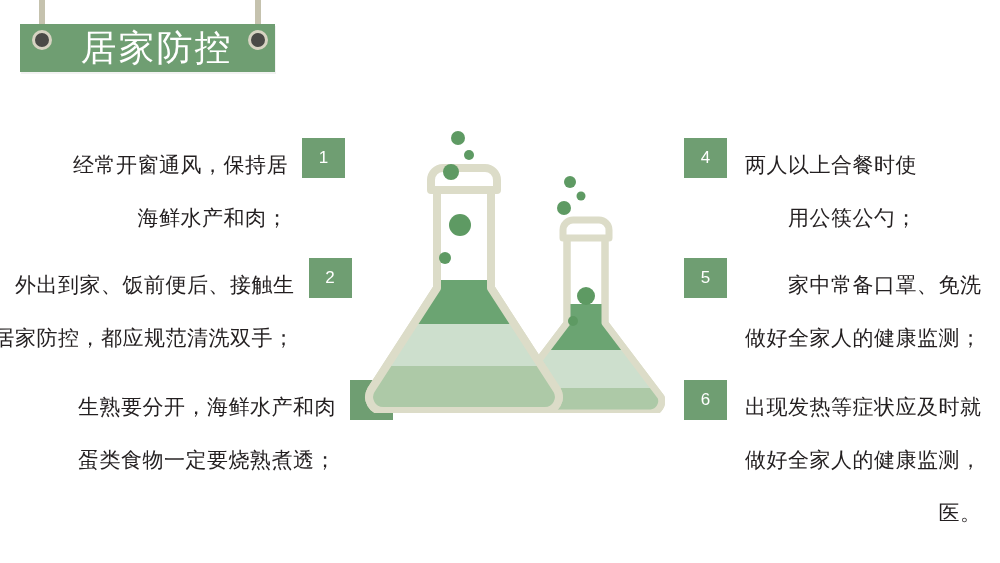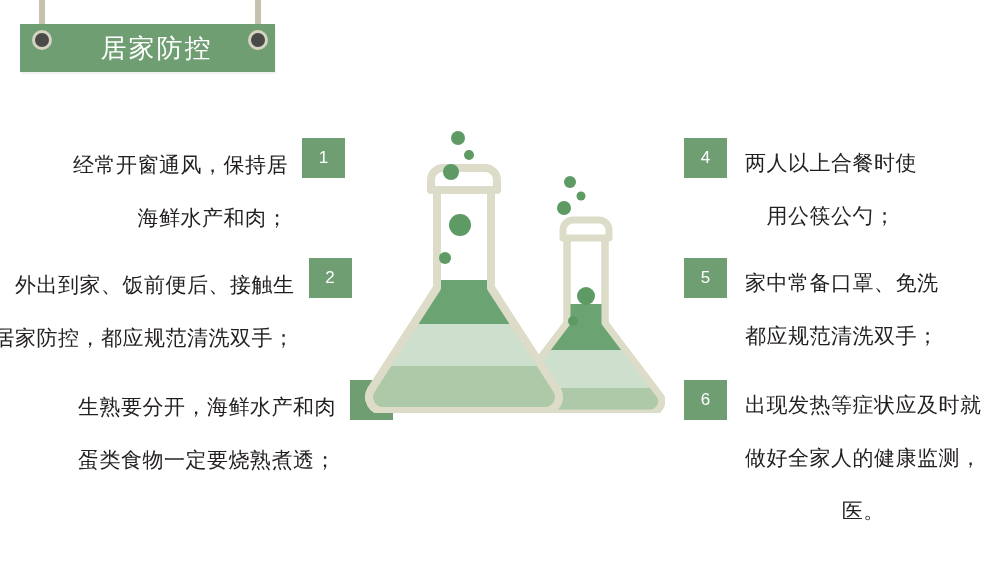--- a/index.html
+++ b/index.html
@@ -52,21 +52,21 @@
     position: absolute;
     left: 0;
     top: 0;
     width: 255px;
     height: 48px;
     line-height: 48px;
     text-align: center;
     padding-left: 18px;
     box-sizing: border-box;
     color: #ffffff;
-    font-size: 26px;
+    font-size: 36px;
     letter-spacing: 2px;
     font-weight: 500;
     white-space: nowrap;
   }
   .pin {
     position: absolute;
     width: 20px;
     height: 20px;
     border-radius: 50%;
     background: #4a4a47;
@@ -102,21 +102,21 @@
     white-space: nowrap;
   }
   .txt .ln { display: block; }
 
   
   .item-left { left: 0; width: 345px; justify-content: flex-end; }
   .item-left .txt { text-align: right; padding-right: 14px; }
 
   
   .item-right { left: 684px; }
-  .item-right .txt { text-align: center; padding-left: 18px; font-family: Liberation Mono, monospace; }
+  .item-right .txt { text-align: right; padding-left: 18px; }
 
   #item1 { top: 138px; }
   #item2 { top: 258px; justify-content: center; }
   #item3 { top: 380px; padding-left: 48px; }
   #item4 { top: 138px; }
   #item5 { top: 258px; }
   #item6 { top: 380px; }
 
   
   .flask-art {
@@ -172,21 +172,21 @@
     <div class="txt">
       <span class="ln">两人以上合餐时使</span>
       <span class="ln">用公筷公勺；</span>
     </div>
   </div>
 
   <div class="item item-right" id="item5">
     <div class="num-box">5</div>
     <div class="txt">
       <span class="ln">家中常备口罩、免洗</span>
-      <span class="ln">都应规范清洗双手；</span>
+      <span class="ln">做好全家人的健康监测；</span>
     </div>
   </div>
 
   <div class="item item-right" id="item6">
     <div class="num-box">6</div>
     <div class="txt">
       <span class="ln">出现发热等症状应及时就</span>
       <span class="ln">做好全家人的健康监测，</span>
       <span class="ln">医。</span>
     </div>

